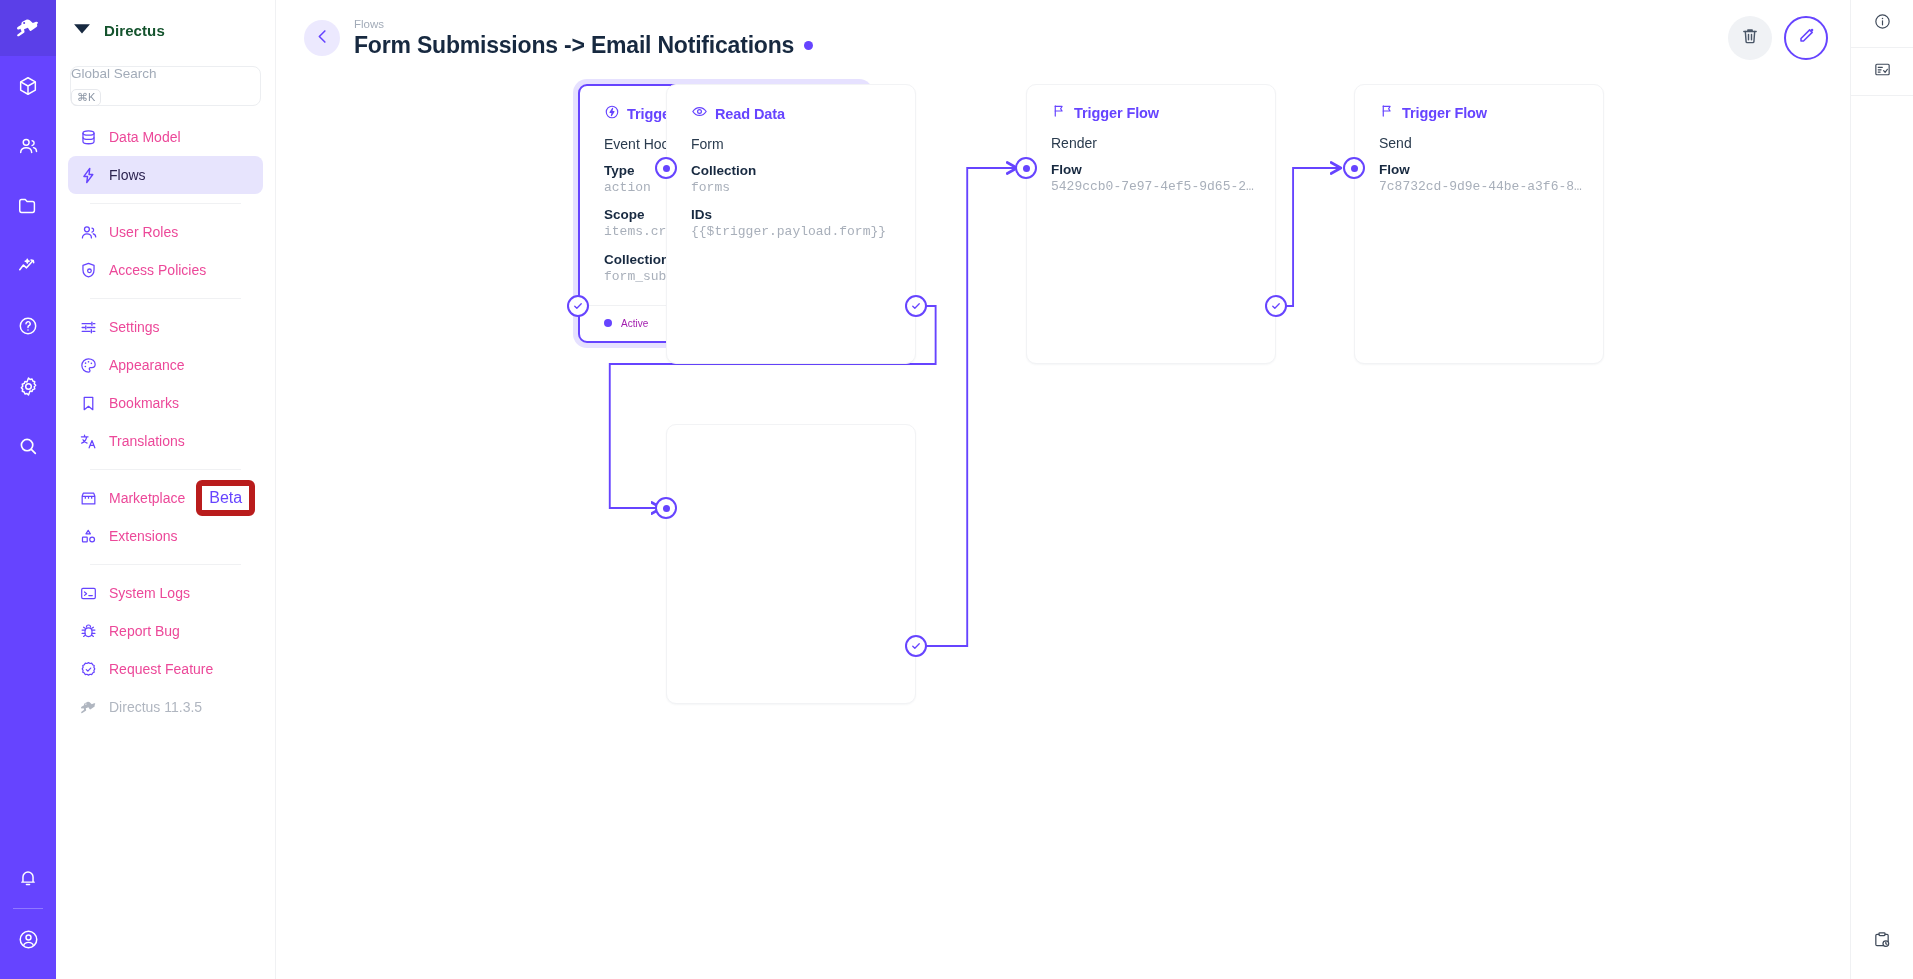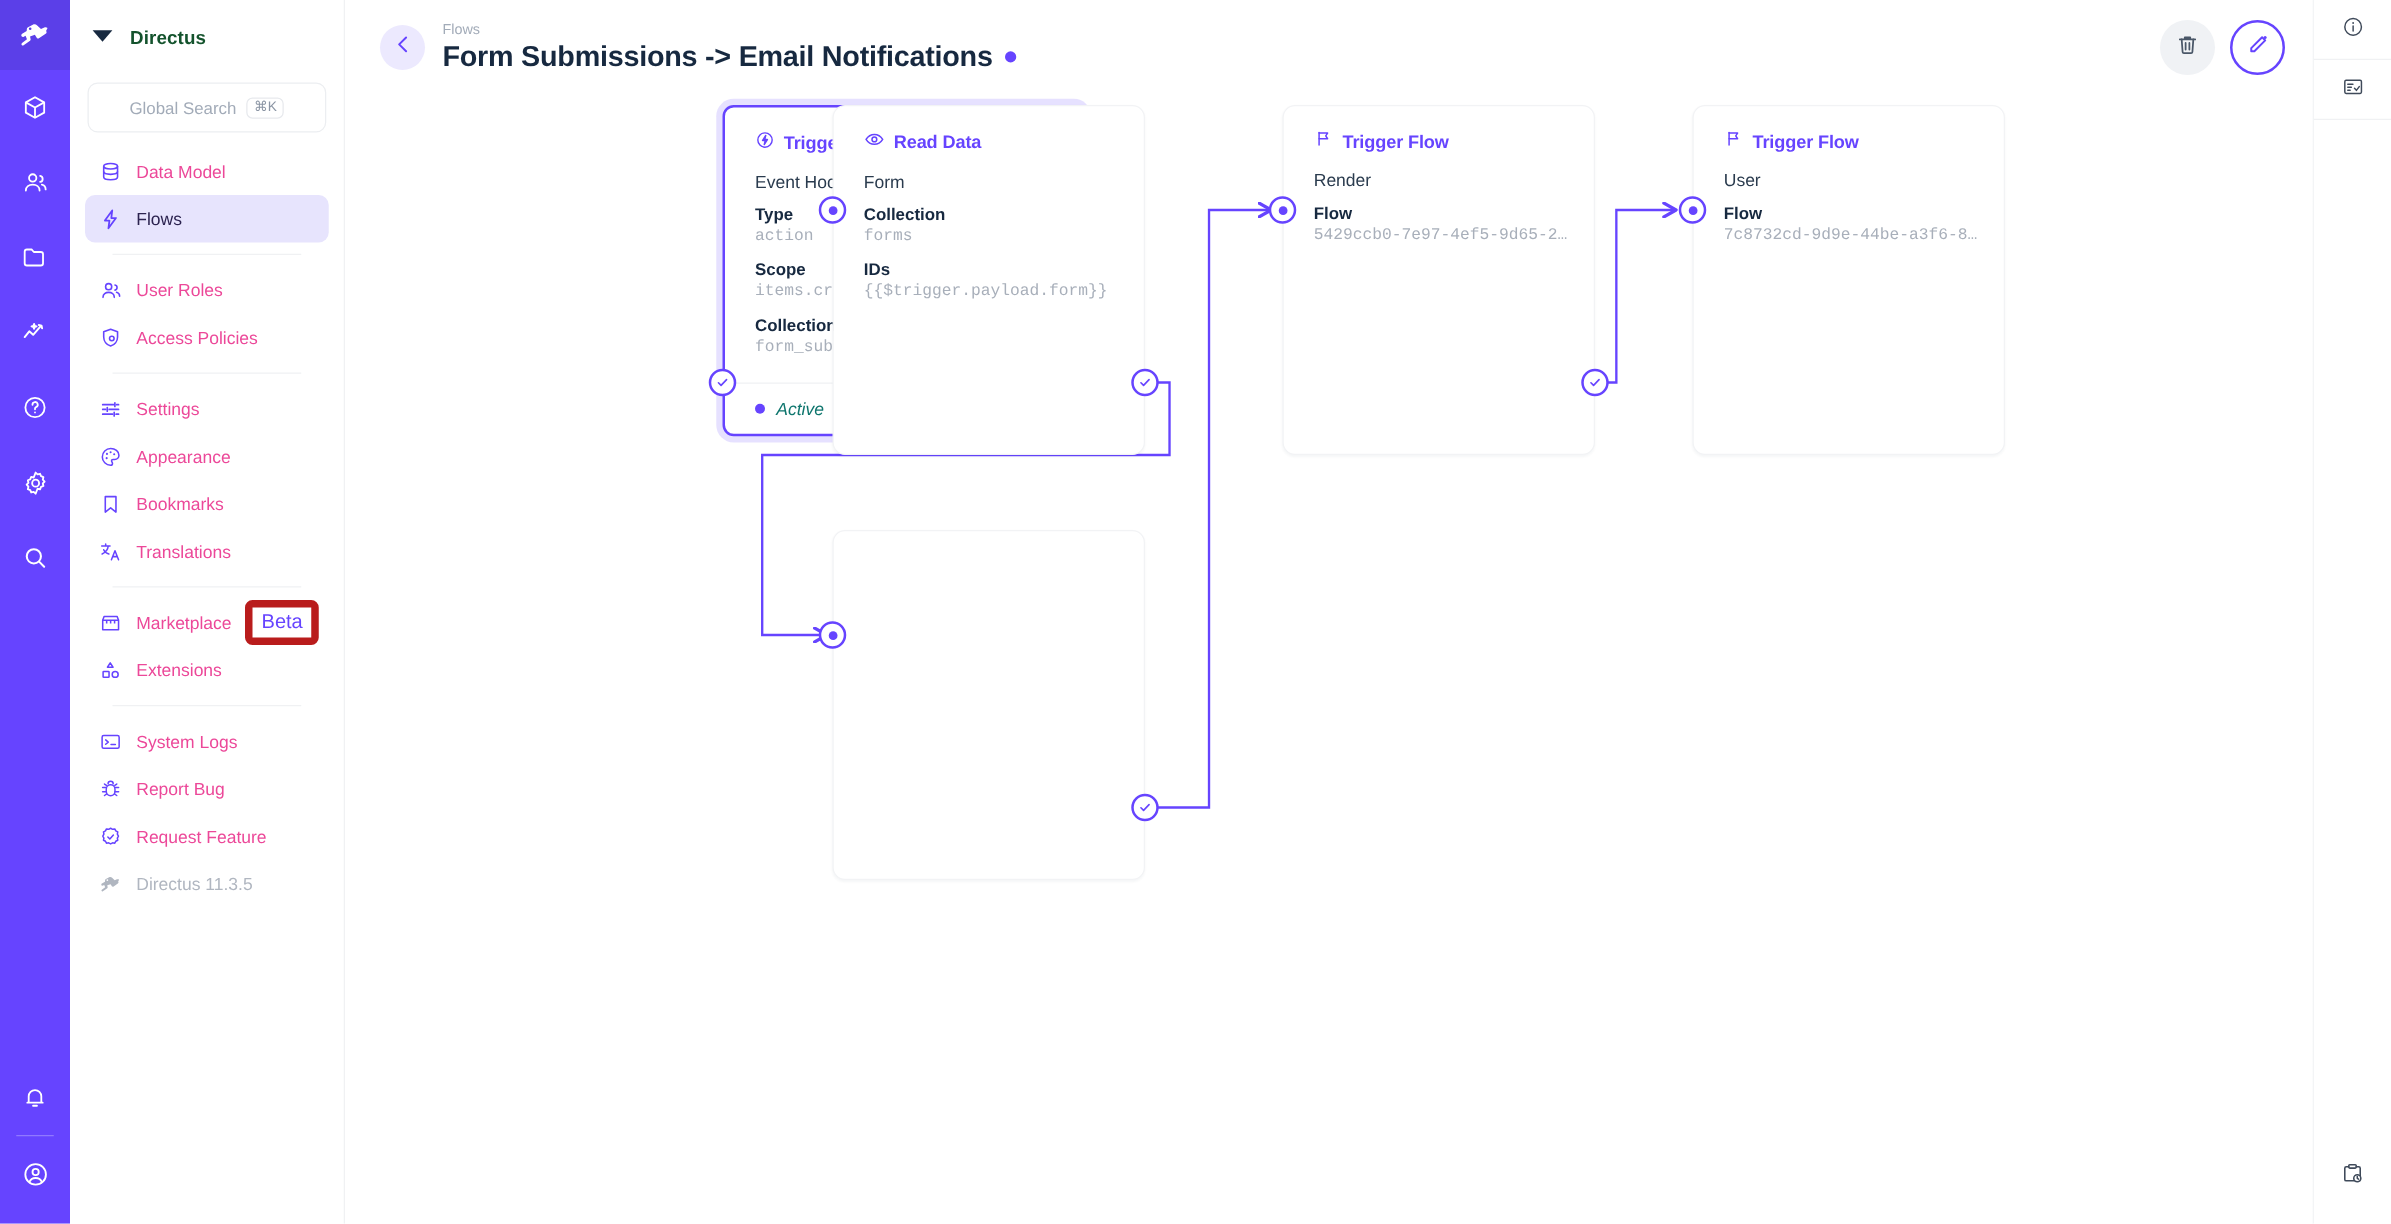--- a/index.html
+++ b/index.html
@@ -42,22 +42,22 @@
     display: flex; flex-direction: column;
   }
   .sb-brand {
     height: 60px; display: flex; align-items: center; gap: 12px;
     padding: 0 16px; flex: 0 0 60px;
   }
   .sb-brand-name { font-size: 15px; font-weight: 700; color: #14532d; letter-spacing: .1px; }
   .sb-search-wrap { padding: 6px 14px 12px; }
   .sb-search {
     height: 40px; border: 1px solid #eceef1; border-radius: 8px;
-    display: flex; align-items: center; justify-content: center; gap: 8px;
-    cursor: text; background: #fff;
+    display: flex; align-items: flex-start; justify-content: center; gap: 8px;
+    cursor: text; background: #fff; flex-direction: column;
   }
   .sb-search-ph { font-size: 13.5px; color: #a2abb8; }
   .sb-kbd {
     font-size: 11px; color: #8b95a4; border: 1px solid #e7e9ed;
     border-radius: 5px; padding: 2px 5px; line-height: 1;
   }
   .sb-list { padding: 0 12px; }
   .sb-item {
     height: 38px; border-radius: 8px; display: flex; align-items: center;
     gap: 11px; padding: 0 10px; cursor: pointer; position: relative;
@@ -123,21 +123,21 @@
   .kv-val {
     font-family: "Liberation Mono", "DejaVu Sans Mono", monospace;
     font-size: 13px; color: #a8afba; line-height: 1.55;
     white-space: nowrap; overflow: hidden; text-overflow: ellipsis;
   }
   .node-foot {
     border-top: 1px solid #f0f1f3; margin: 0 4px;
     padding: 12px 0 12px 20px; display: flex; align-items: center; gap: 9px;
   }
   .status-dot { width: 8px; height: 8px; border-radius: 50%; background: #6644ff; }
-  .status-text { font-size: 14px; color: #0f766e; font-style: italic; }
+  .status-text { font-size: 10px; color: #a21caf; }
 
   
   .port {
     position: absolute; width: 22px; height: 22px; border-radius: 50%;
     background: #fff; border: 2px solid #6644ff;
     display: flex; align-items: center; justify-content: center;
     cursor: pointer; z-index: 4;
   }
   .port .dot { width: 7px; height: 7px; border-radius: 50%; background: #6644ff; }
   .port svg { display: block; }
@@ -582,21 +582,21 @@
         <div class="node-head">
           <span>
             <svg width="16" height="16" viewBox="0 0 24 24" fill="none" stroke="#6644ff" stroke-width="1.8" stroke-linecap="round" stroke-linejoin="round">
               <path d="M6.4 4.4v15.2"></path>
                 <path d="M6.4 5.2h10.2l-2.2 3.4 2.2 3.4H6.4"></path>
             </svg>
           </span>
           <span class="node-title">Trigger Flow</span>
         </div>
         <div class="node-body">
-          <div class="node-sub">User</div>
+          <div class="node-sub">Send</div>
           <div class="kv-key">Flow</div>
           <div class="kv-val">7c8732cd-9d9e-44be-a3f6-89…</div>
         </div>
       </div>
       <div class="port" style="left:1067px; top:81px;">
         <span class="dot"></span>
       </div>
 
     </div>
   </div>

